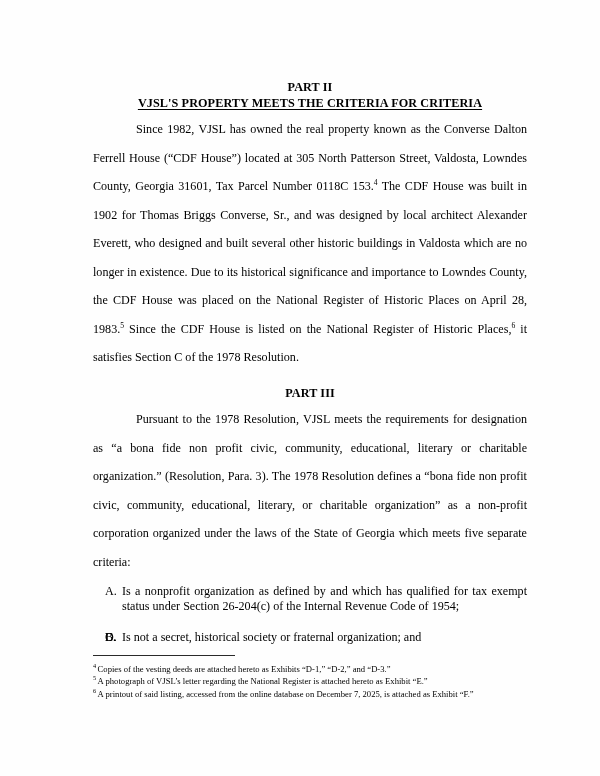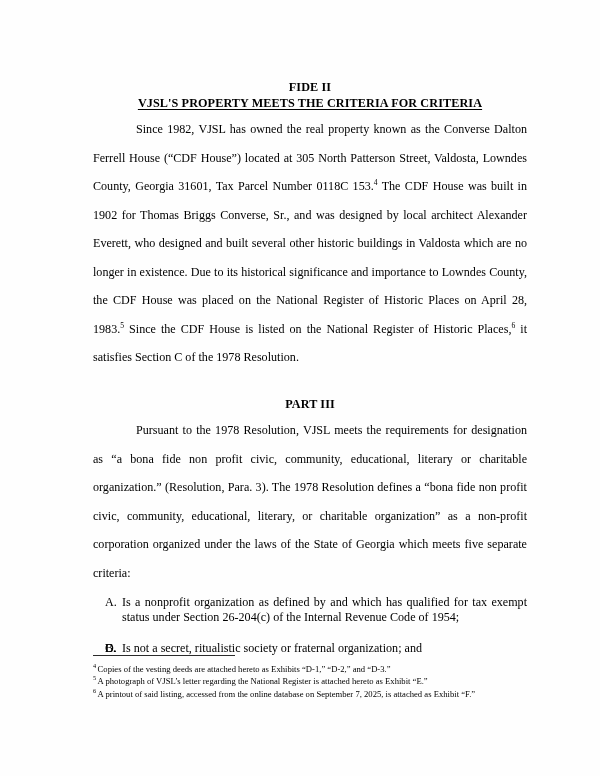--- a/index.html
+++ b/index.html
@@ -34,21 +34,21 @@
   }
 
   .heading-block {
     text-align: center;
     font-weight: bold;
     font-size: 12.2px;
     line-height: 15.5px;
     letter-spacing: 0.1px;
   }
   .heading-block.second {
-    margin-top: 25px;
+    margin-top: 14px;
   }
   .heading-part {
     display: block;
   }
   .heading-rule {
     display: block;
     text-decoration: underline;
     text-underline-offset: 1.5px;
   }
 
@@ -123,21 +123,21 @@
   }
 </style>
 </head>
 <body>
 
 <div class="page">
 
   <div class="content">
 
     <div class="heading-block">
-      <span class="heading-part">FIDE II</span>
+      <span class="heading-part">PART II</span>
       <span class="heading-rule">VJSL'S PROPERTY MEETS THE CRITERIA FOR CRITERIA</span>
     </div>
 
     <p class="body-para tight-top"><span>Since 1982, VJSL has owned the real property known as the Converse Dalton Ferrell House (“CDF House”) located at 305 North Patterson Street, Valdosta, Lowndes County, Georgia 31601, Tax Parcel Number 0118C 153.</span><sup>4</sup><span>  The CDF House was built in 1902 for Thomas Briggs Converse, Sr., and was designed by local architect Alexander Everett, who designed and built several other historic buildings in Valdosta which are no longer in existence.  Due to its historical significance and importance to Lowndes County, the CDF House was placed on the National Register of Historic Places on April 28, 1983.</span><sup>5</sup><span>  Since the CDF House is listed on the National Register of Historic Places,</span><sup>6</sup><span> it satisfies Section C of the 1978 Resolution.</span></p>
 
     <div class="heading-block second">
       <span class="heading-part">PART III</span>
     </div>
 
     <p class="body-para tight-top">Pursuant to the 1978 Resolution, VJSL meets the requirements for designation as “a bona fide non profit civic, community, educational, literary or charitable organization.” (Resolution, Para. 3). The 1978 Resolution defines a “bona fide non profit civic, community, educational, literary, or charitable organization” as a non-profit corporation organized under the laws of the State of Georgia which meets five separate criteria:</p>
@@ -148,26 +148,26 @@
         <span>Is a nonprofit organization as defined by and which has qualified for tax exempt status under Section 26-204(c) of the Internal Revenue Code of 1954;</span>
       </li>
       <li>
         <span class="marker">B.</span>
       </li>
       <li>
         <span class="marker">C.</span>
       </li>
       <li class="nojustify">
         <span class="marker">D.</span>
-        <span>Is not a secret, ritualistic society or fraternal organization; and</span>
+        <span>Is not a secret, historical society or fraternal organization; and</span>
       </li>
     </ol>
 
   </div>
 
   <div class="footnotes">
     <div class="footnote-rule"></div>
     <p class="footnote"><span class="fn-mark">4</span><span>Copies of the vesting deeds are attached hereto as Exhibits “D-1,” “D-2,” and “D-3.”</span></p>
     <p class="footnote"><span class="fn-mark">5</span><span>A photograph of VJSL’s letter regarding the National Register is attached hereto as Exhibit “E.”</span></p>
-    <p class="footnote"><span class="fn-mark">6</span><span>A printout of said listing, accessed from the online database on September 7, 2025, is attached as Exhibit “F.”</span></p>
+    <p class="footnote"><span class="fn-mark">6</span><span>A printout of said listing, accessed from the online database on December 7, 2025, is attached as Exhibit “F.”</span></p>
   </div>
 
 </div>
 
 </body></html>

